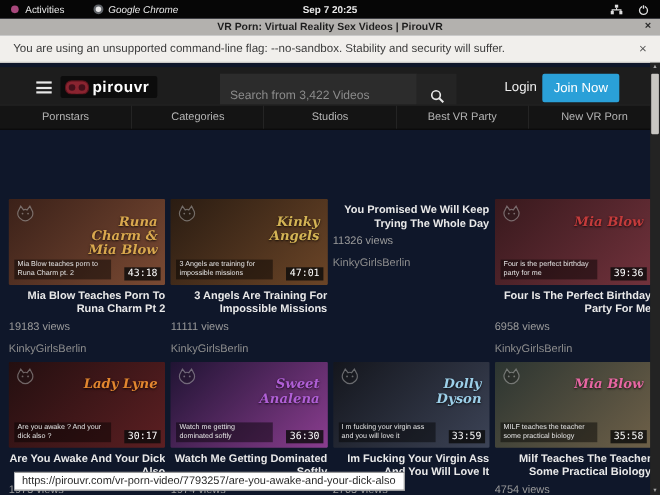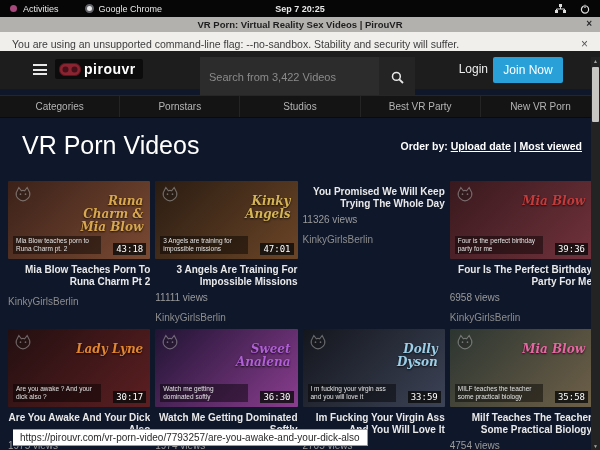--- a/index.html
+++ b/index.html
@@ -4,38 +4,38 @@
 <style>
   html,body{margin:0;padding:0;background:#000;}
   *{box-sizing:border-box;font-family:"Liberation Sans",sans-serif;}
   .screen{position:relative;width:600px;height:450px;overflow:hidden;background:#0f172a;}
 
   
   .sysbar{position:absolute;top:0;left:0;width:600px;height:17px;background:#060606;color:#e8e8e8;
           display:flex;align-items:center;font-size:9px;}
   .sys-left{display:flex;align-items:center;gap:6px;margin-left:10px;}
   .act-dot{width:7px;height:7px;border-radius:50%;background:#a8487c;display:inline-block;}
-  .chrome-group{display:flex;align-items:center;gap:5px;margin-left:26px;}
+  .chrome-group{display:flex;align-items:center;gap:5px;margin-left:26px;font-style:italic;}
   .chrome-ico{width:9px;height:9px;border-radius:50%;background:#e8e8e8;border:2px solid #5f6368;}
   .sys-clock{position:absolute;left:0;right:0;text-align:center;font-weight:bold;font-size:9px;}
   .sys-tray{margin-left:auto;display:flex;align-items:center;gap:14px;margin-right:10px;}
   .tray-svg{display:block;}
 
   
   .titlebar{position:absolute;top:17px;left:0;width:600px;height:15px;background:#b3b1ae;color:#1e1e1e;
             font-size:9.5px;font-weight:bold;display:flex;align-items:center;justify-content:center;}
   .titlebar .close{position:absolute;right:8px;top:1px;font-size:10px;color:#2a2a2a;cursor:default;}
 
   
   .infobar{position:absolute;top:32px;left:0;width:600px;height:25px;background:#f1efec;color:#3c3c3c;
            font-size:10.5px;display:flex;align-items:center;padding:0 12px;border-bottom:1px solid #d8d6d2;}
   .infobar .close{margin-left:auto;color:#555;font-size:12px;}
 
   
-  .siteheader{position:absolute;top:51px;left:0;width:600px;height:38px;background:#1d1d1d;}
+  .siteheader{position:absolute;top:61px;left:0;width:600px;height:38px;background:#1d1d1d;}
   .burger{position:absolute;left:33px;top:13px;width:14px;height:11px;display:flex;flex-direction:column;justify-content:space-between;}
   .burger span{display:block;height:2px;background:#e8e8e8;}
   .logo{position:absolute;left:55px;top:8px;display:flex;align-items:center;gap:3px;background:#0c0c0c;
         padding:2px 7px 2px 4px;border-radius:2px;}
   .logo-text{color:#fff;font-weight:bold;font-size:14px;letter-spacing:.5px;}
   .searchwrap{position:absolute;left:200px;top:6px;width:215px;height:40px;display:flex;}
   .searchwrap input{flex:1;background:#2c2c2c;border:none;outline:none;color:#cfcfcf;font-size:11px;padding:0 9px;}
   .searchwrap input::placeholder{color:#8b8b8b;}
   .searchbtn{width:36px;background:#242424;border:none;display:flex;align-items:center;justify-content:center;cursor:pointer;}
   .login{position:absolute;right:112px;top:11px;color:#eee;font-size:12px;cursor:pointer;}
@@ -146,50 +146,42 @@
           <circle cx="5.4" cy="5.4" r="3.9" fill="none" stroke="#e8e8e8" stroke-width="1.5"></circle>
           <line x1="8.3" y1="8.3" x2="12" y2="12" stroke="#e8e8e8" stroke-width="1.8"></line>
         </svg>
       </button>
     </div>
     <span class="login">Login</span>
     <button class="joinbtn" id="joinbtn" style="background: rgb(42, 160, 216);">Join Now</button>
   </div>
 
   <div class="nav" id="nav">
+      <div class="nav-item">Pornstars</div>
       <div class="nav-item">Categories</div>
-      <div class="nav-item">Pornstars</div>
       <div class="nav-item">Studios</div>
       <div class="nav-item">Best VR Party</div>
       <div class="nav-item">New VR Porn</div>
     </div>
 
-  <div class="pagehead">
-    <div class="pagetitle">VR Porn Videos</div>
-    <div class="orderby">
-      <span>Order by:</span>
-      <a>Upload date</a>
-      <span>|</span>
-      <a>Most viewed</a>
-    </div>
-  </div>
 
   <div class="grid" id="grid">
       <div class="card">
         <div class="thumb" style="background:linear-gradient(135deg,#3b2119,#7a4a33)">
           <svg class="mask" viewBox="0 0 24 24">
             <path d="M4 9 L7 3 L10 7 Q12 6 14 7 L17 3 L20 9 Q21 13 18 16 Q15 19 12 19 Q9 19 6 16 Q3 13 4 9 Z" fill="rgba(20,20,20,.5)" stroke="#aaa" stroke-width="1.3"></path>
             <circle cx="9" cy="11" r="1" fill="#aaa"></circle>
             <circle cx="15" cy="11" r="1" fill="#aaa"></circle>
           </svg>
           <div class="oname" style="color:#d9a84e">Runa Charm &amp; Mia Blow</div>
           <div class="ocap">Mia Blow teaches porn to Runa Charm pt. 2</div>
           <div class="dur">43:18</div>
         </div>
         <div class="vtitle">Mia Blow Teaches Porn To Runa Charm Pt 2</div>
+        <div class="vviews">19183 views</div>
         <div class="vstudio">KinkyGirlsBerlin</div>
       </div>
       <div class="card">
         <div class="thumb" style="background:linear-gradient(135deg,#2a1c12,#6b4527)">
           <svg class="mask" viewBox="0 0 24 24">
             <path d="M4 9 L7 3 L10 7 Q12 6 14 7 L17 3 L20 9 Q21 13 18 16 Q15 19 12 19 Q9 19 6 16 Q3 13 4 9 Z" fill="rgba(20,20,20,.5)" stroke="#aaa" stroke-width="1.3"></path>
             <circle cx="9" cy="11" r="1" fill="#aaa"></circle>
             <circle cx="15" cy="11" r="1" fill="#aaa"></circle>
           </svg>
           <div class="oname" style="color:#d4b455">Kinky Angels</div>

